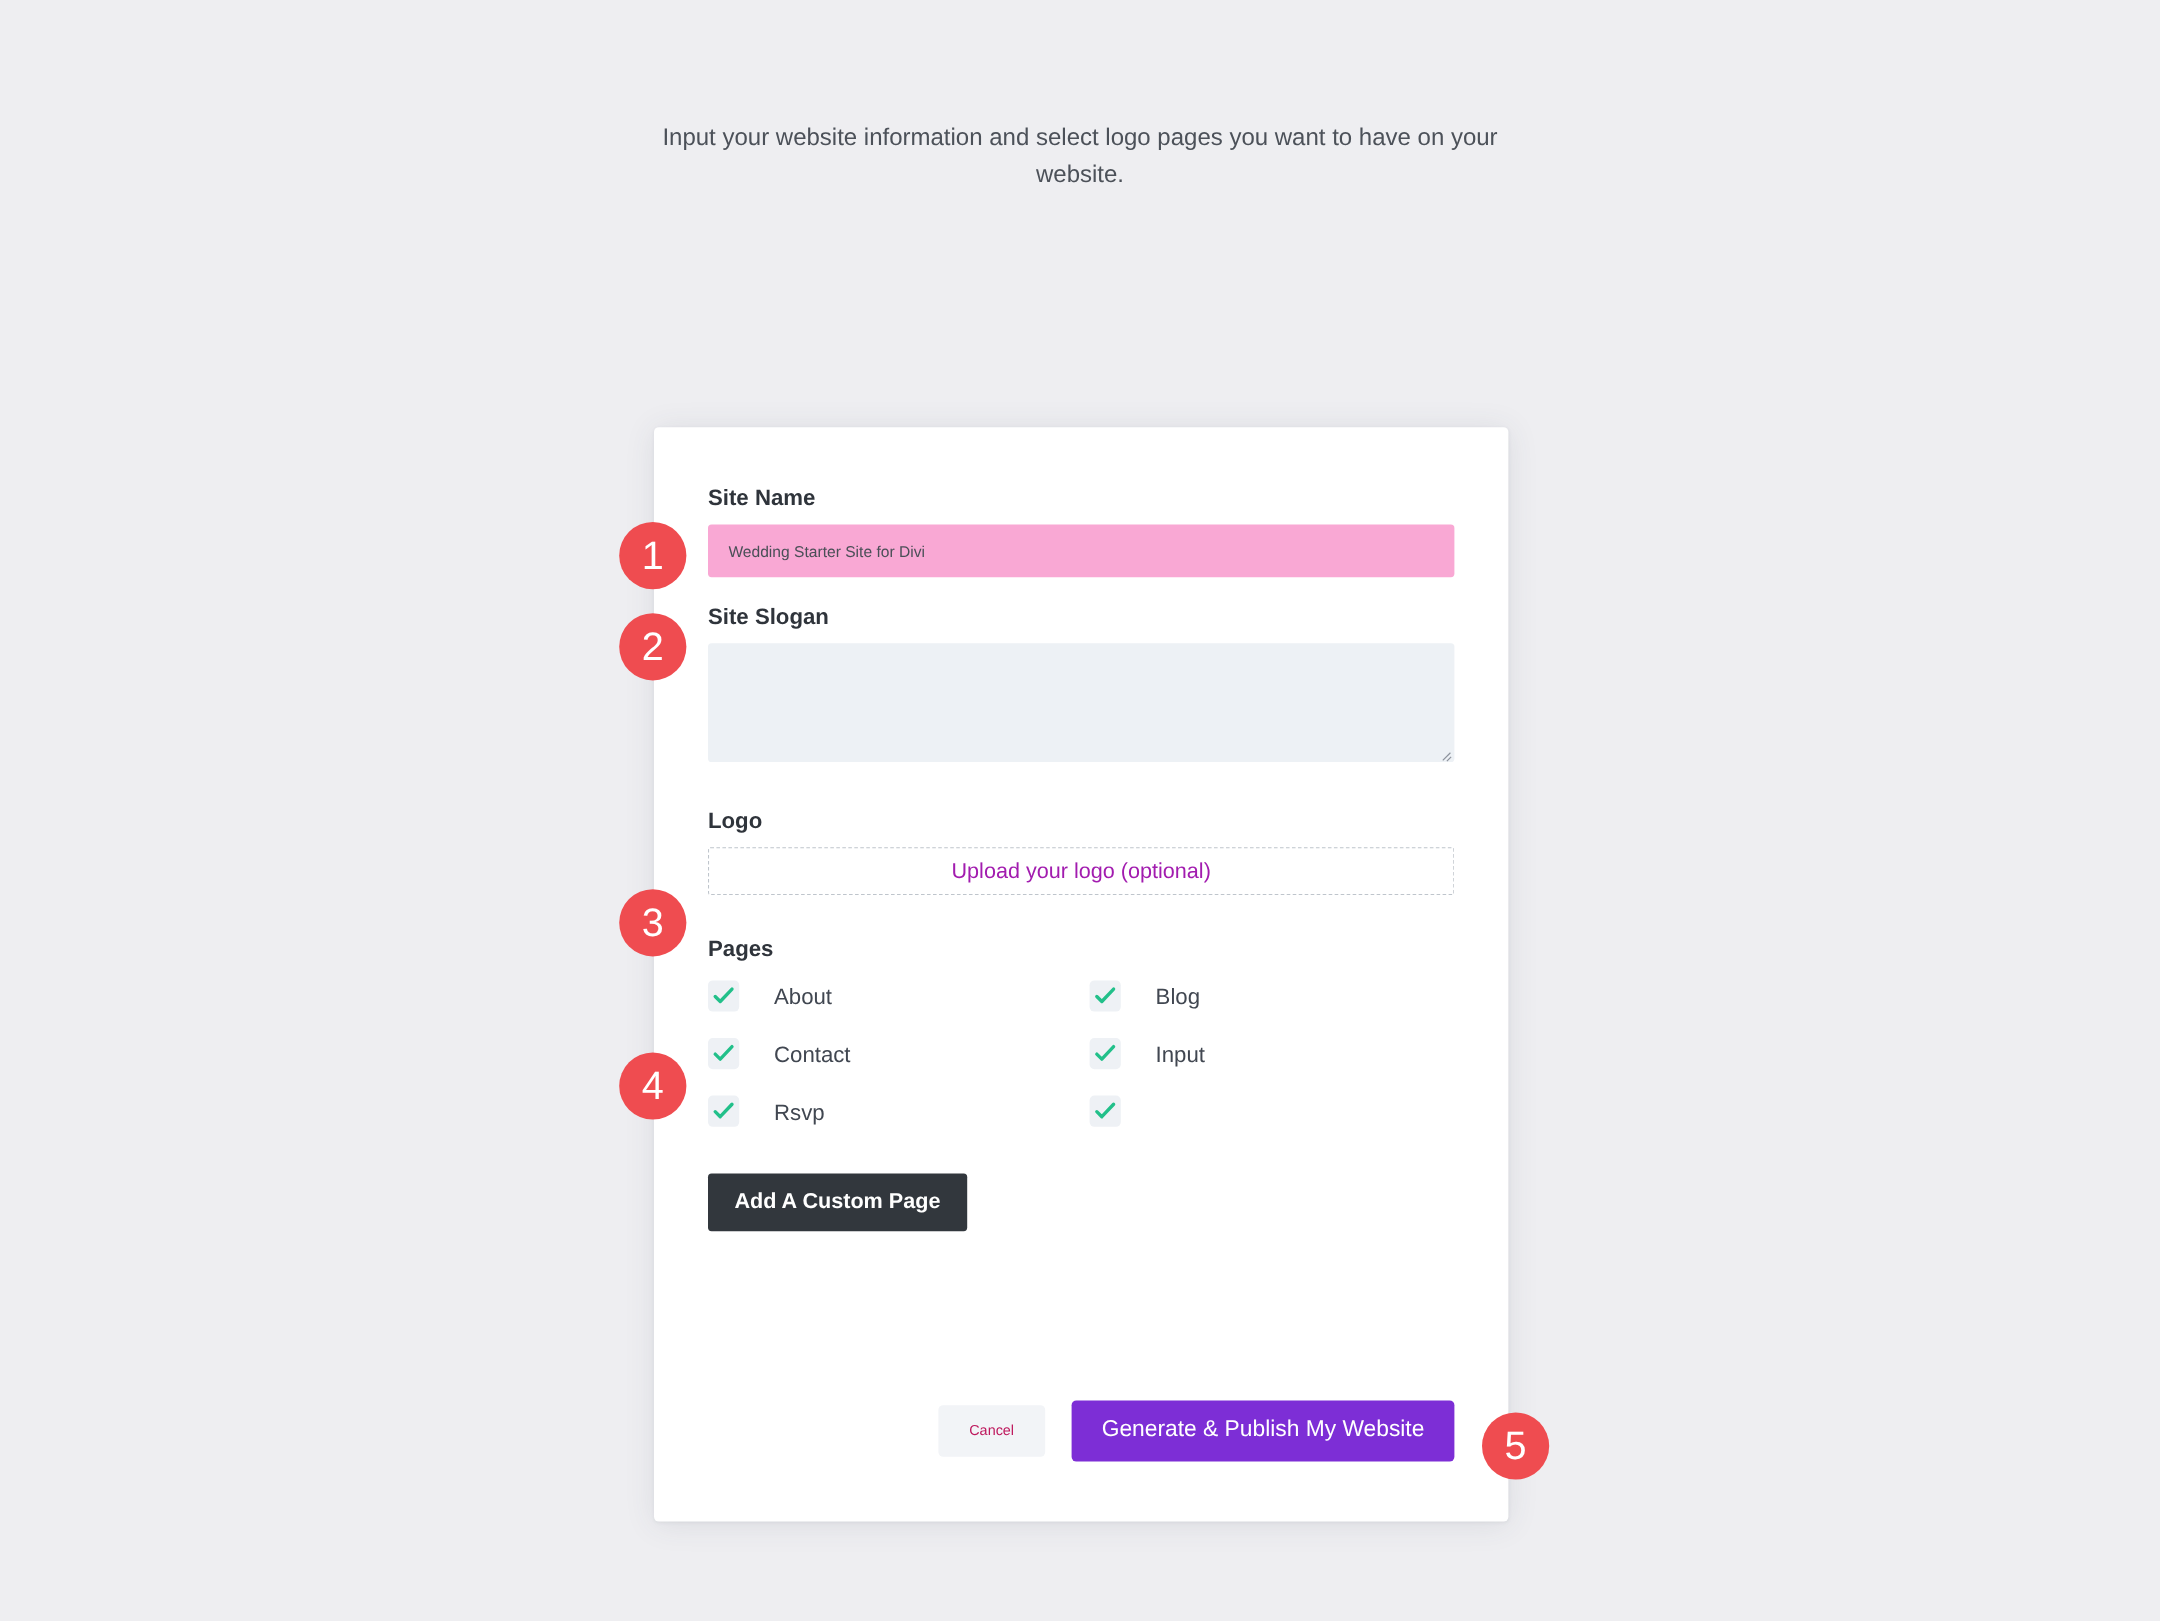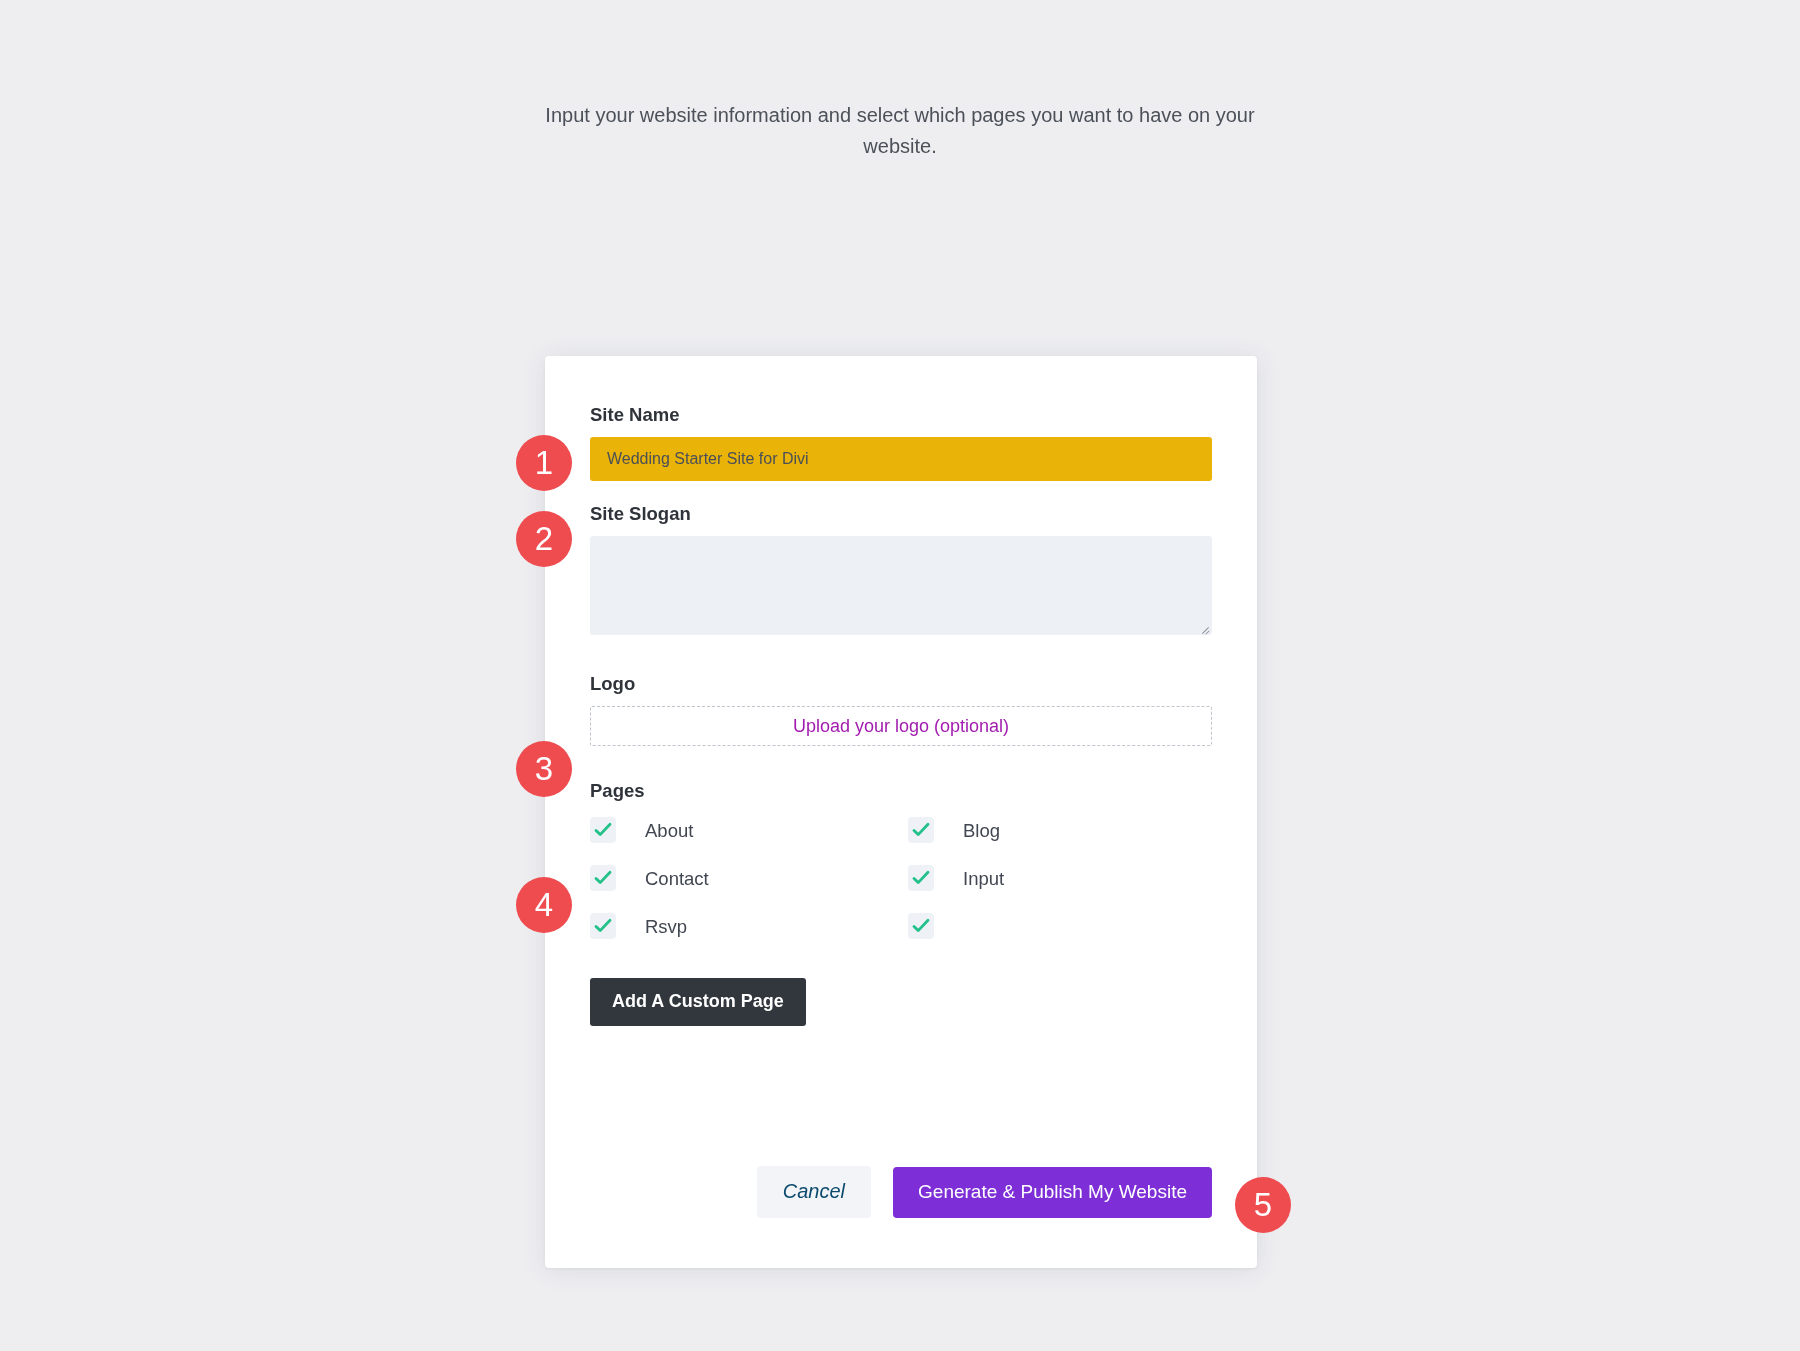--- a/index.html
+++ b/index.html
@@ -68,26 +68,26 @@
     font-weight: bold;
     color: #2f343b;
     margin-bottom: 11px;
     display: block;
   }
 
   .text-input {
     display: block;
     width: 622px;
     height: 44px;
-    background: #eab308;
+    background: #f9a8d4;
     border: none;
     border-radius: 3px;
     padding: 4px 17px;
     font-family: "Liberation Sans", sans-serif;
-    font-size: 16px;
+    font-size: 13px;
     color: #4a4f57;
     outline: none;
   }
 
   .textarea-wrap { position: relative; width: 622px; }
   .text-area {
     display: block;
     width: 622px;
     height: 99px;
     background: #edf1f5;
@@ -183,28 +183,27 @@
   .action-row {
     position: absolute;
     right: 45px;
     bottom: 50px;
     display: flex;
     align-items: center;
     gap: 22px;
   }
   .btn-cancel {
     background: #f2f4f7;
-    color: #0c4a6e;
-    font-size: 20px;
+    color: #be185d;
+    font-size: 12px;
     border: none;
     border-radius: 4px;
     padding: 14px 26px 15px;
     font-family: "Liberation Sans", sans-serif;
     cursor: pointer;
-    font-style: italic;
   }
   .btn-primary {
     background: #7d2ed6;
     color: #ffffff;
     font-size: 19px;
     font-weight: normal;
     border: none;
     border-radius: 4px;
     padding: 14px 25px 15px;
     font-family: "Liberation Sans", sans-serif;
@@ -230,21 +229,21 @@
   .badge-3 { left: 516px; top: 741px; }
   .badge-4 { left: 516px; top: 877px; }
   .badge-5 { left: 1235px; top: 1177px; }
 </style>
 </head>
 <body>
 
 <div class="page">
 
   <div class="header">
-    <p class="page-subtitle">Input your website information and select which pages you want to have on your website.</p>
+    <p class="page-subtitle">Input your website information and select logo pages you want to have on your website.</p>
   </div>
 
   <div class="card">
     <div class="card-inner">
 
       
       <label class="field-label">Site Name</label>
       <input class="text-input" type="text" value="Wedding Starter Site for Divi" style="">
 
       <div class="gap-22"></div>

